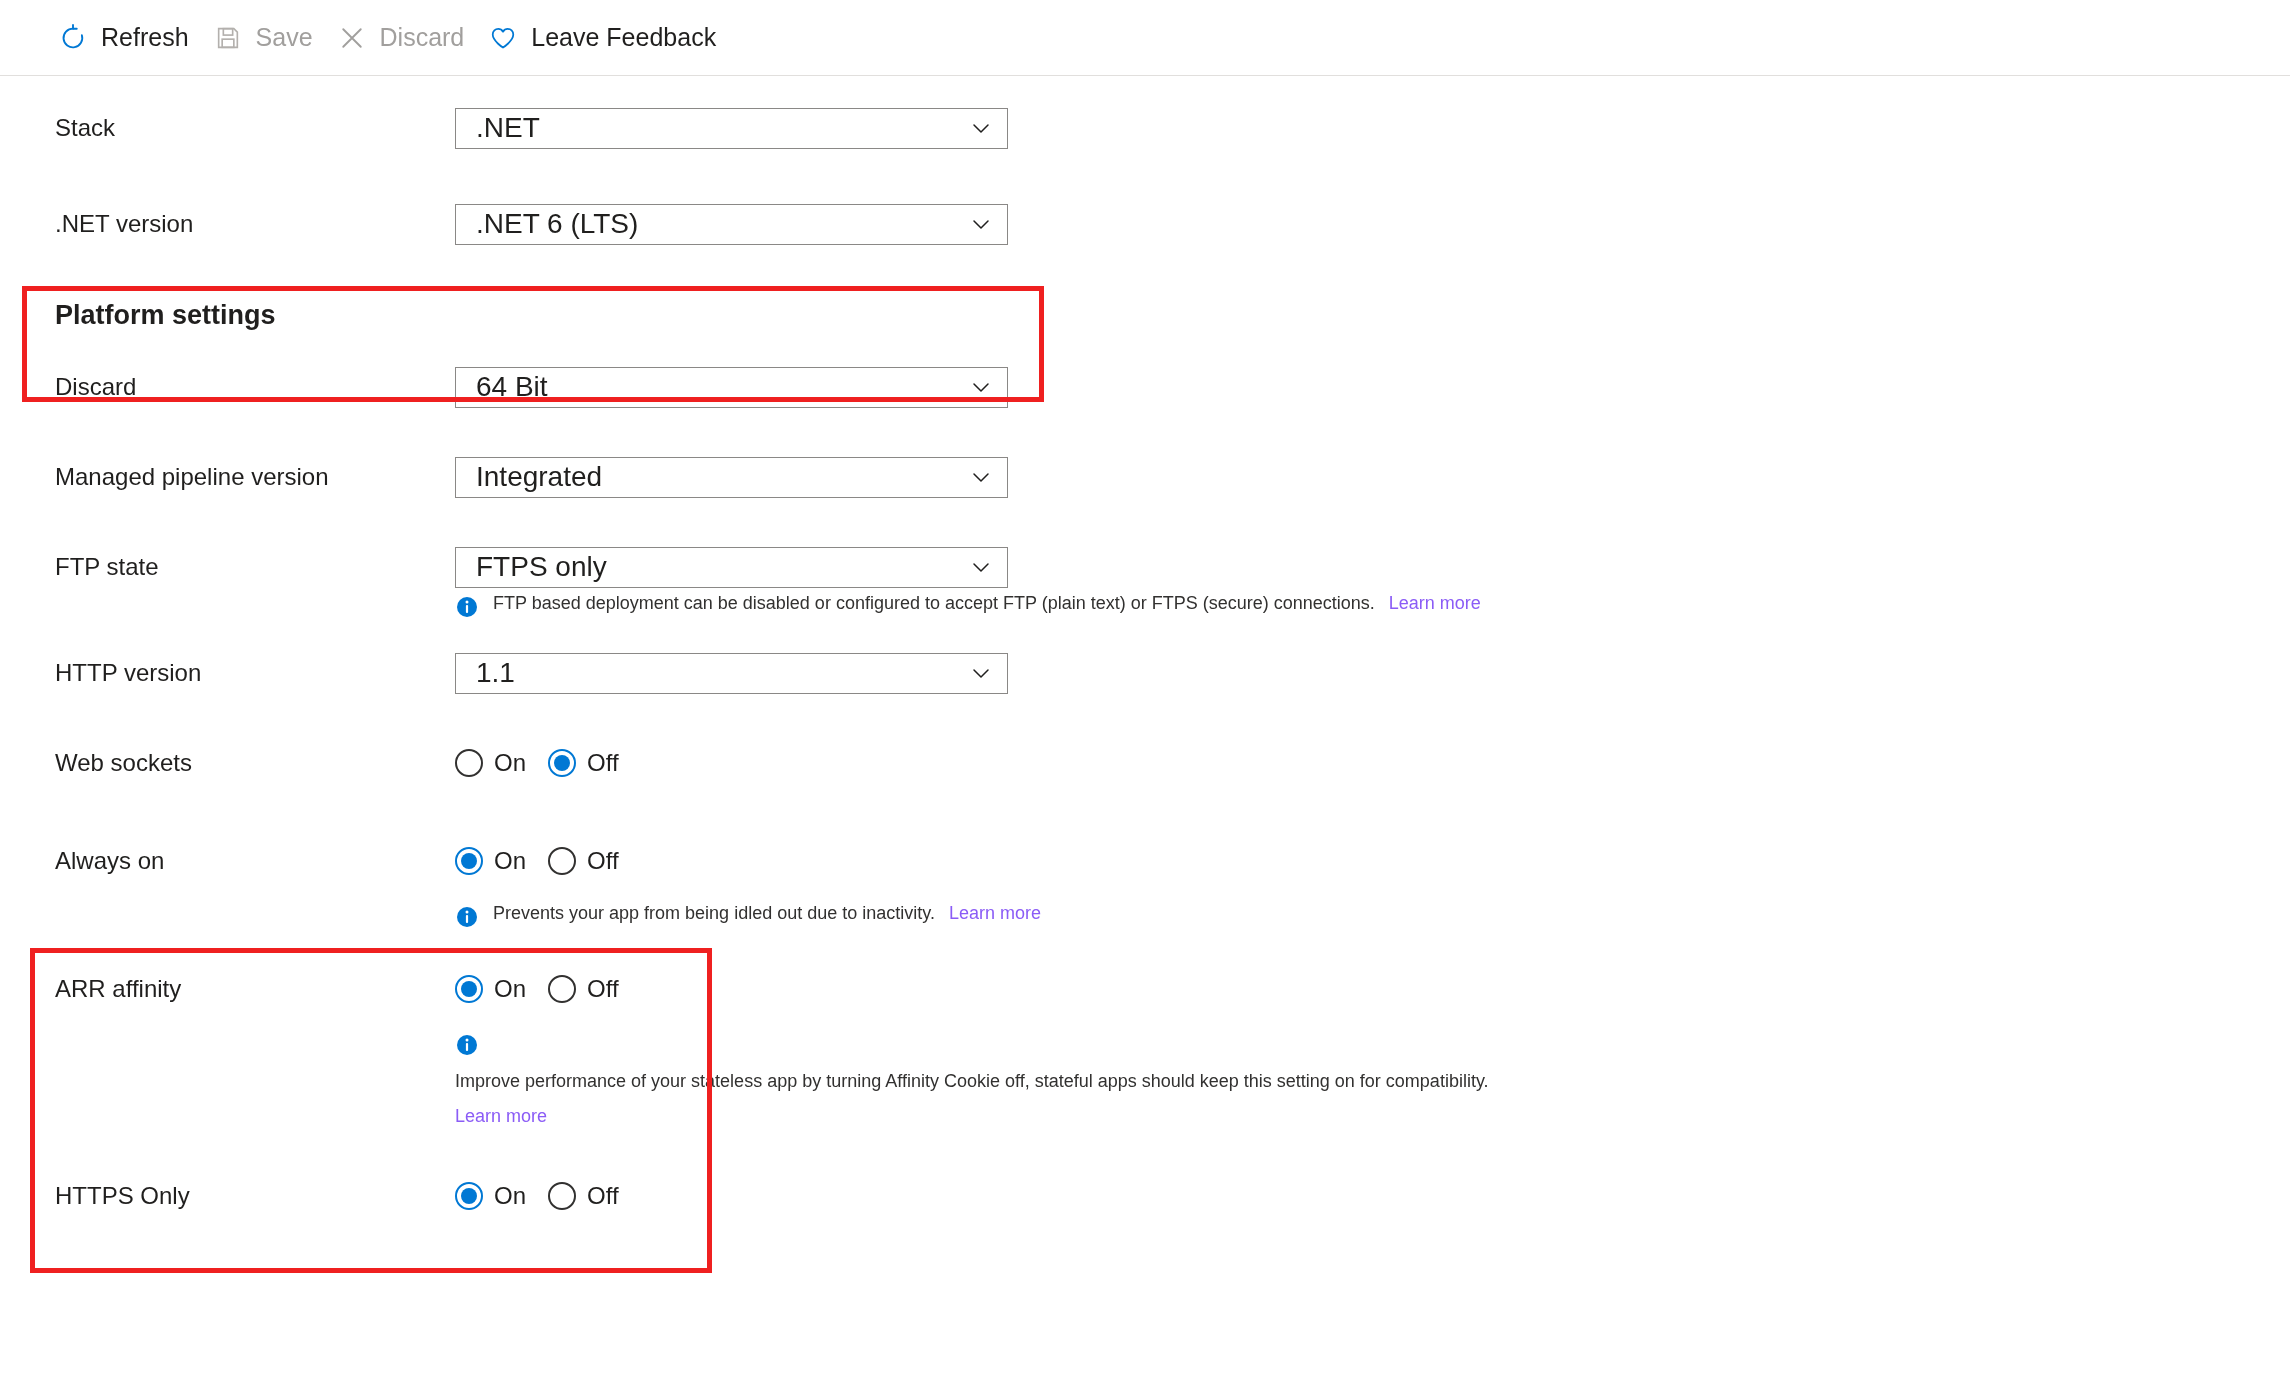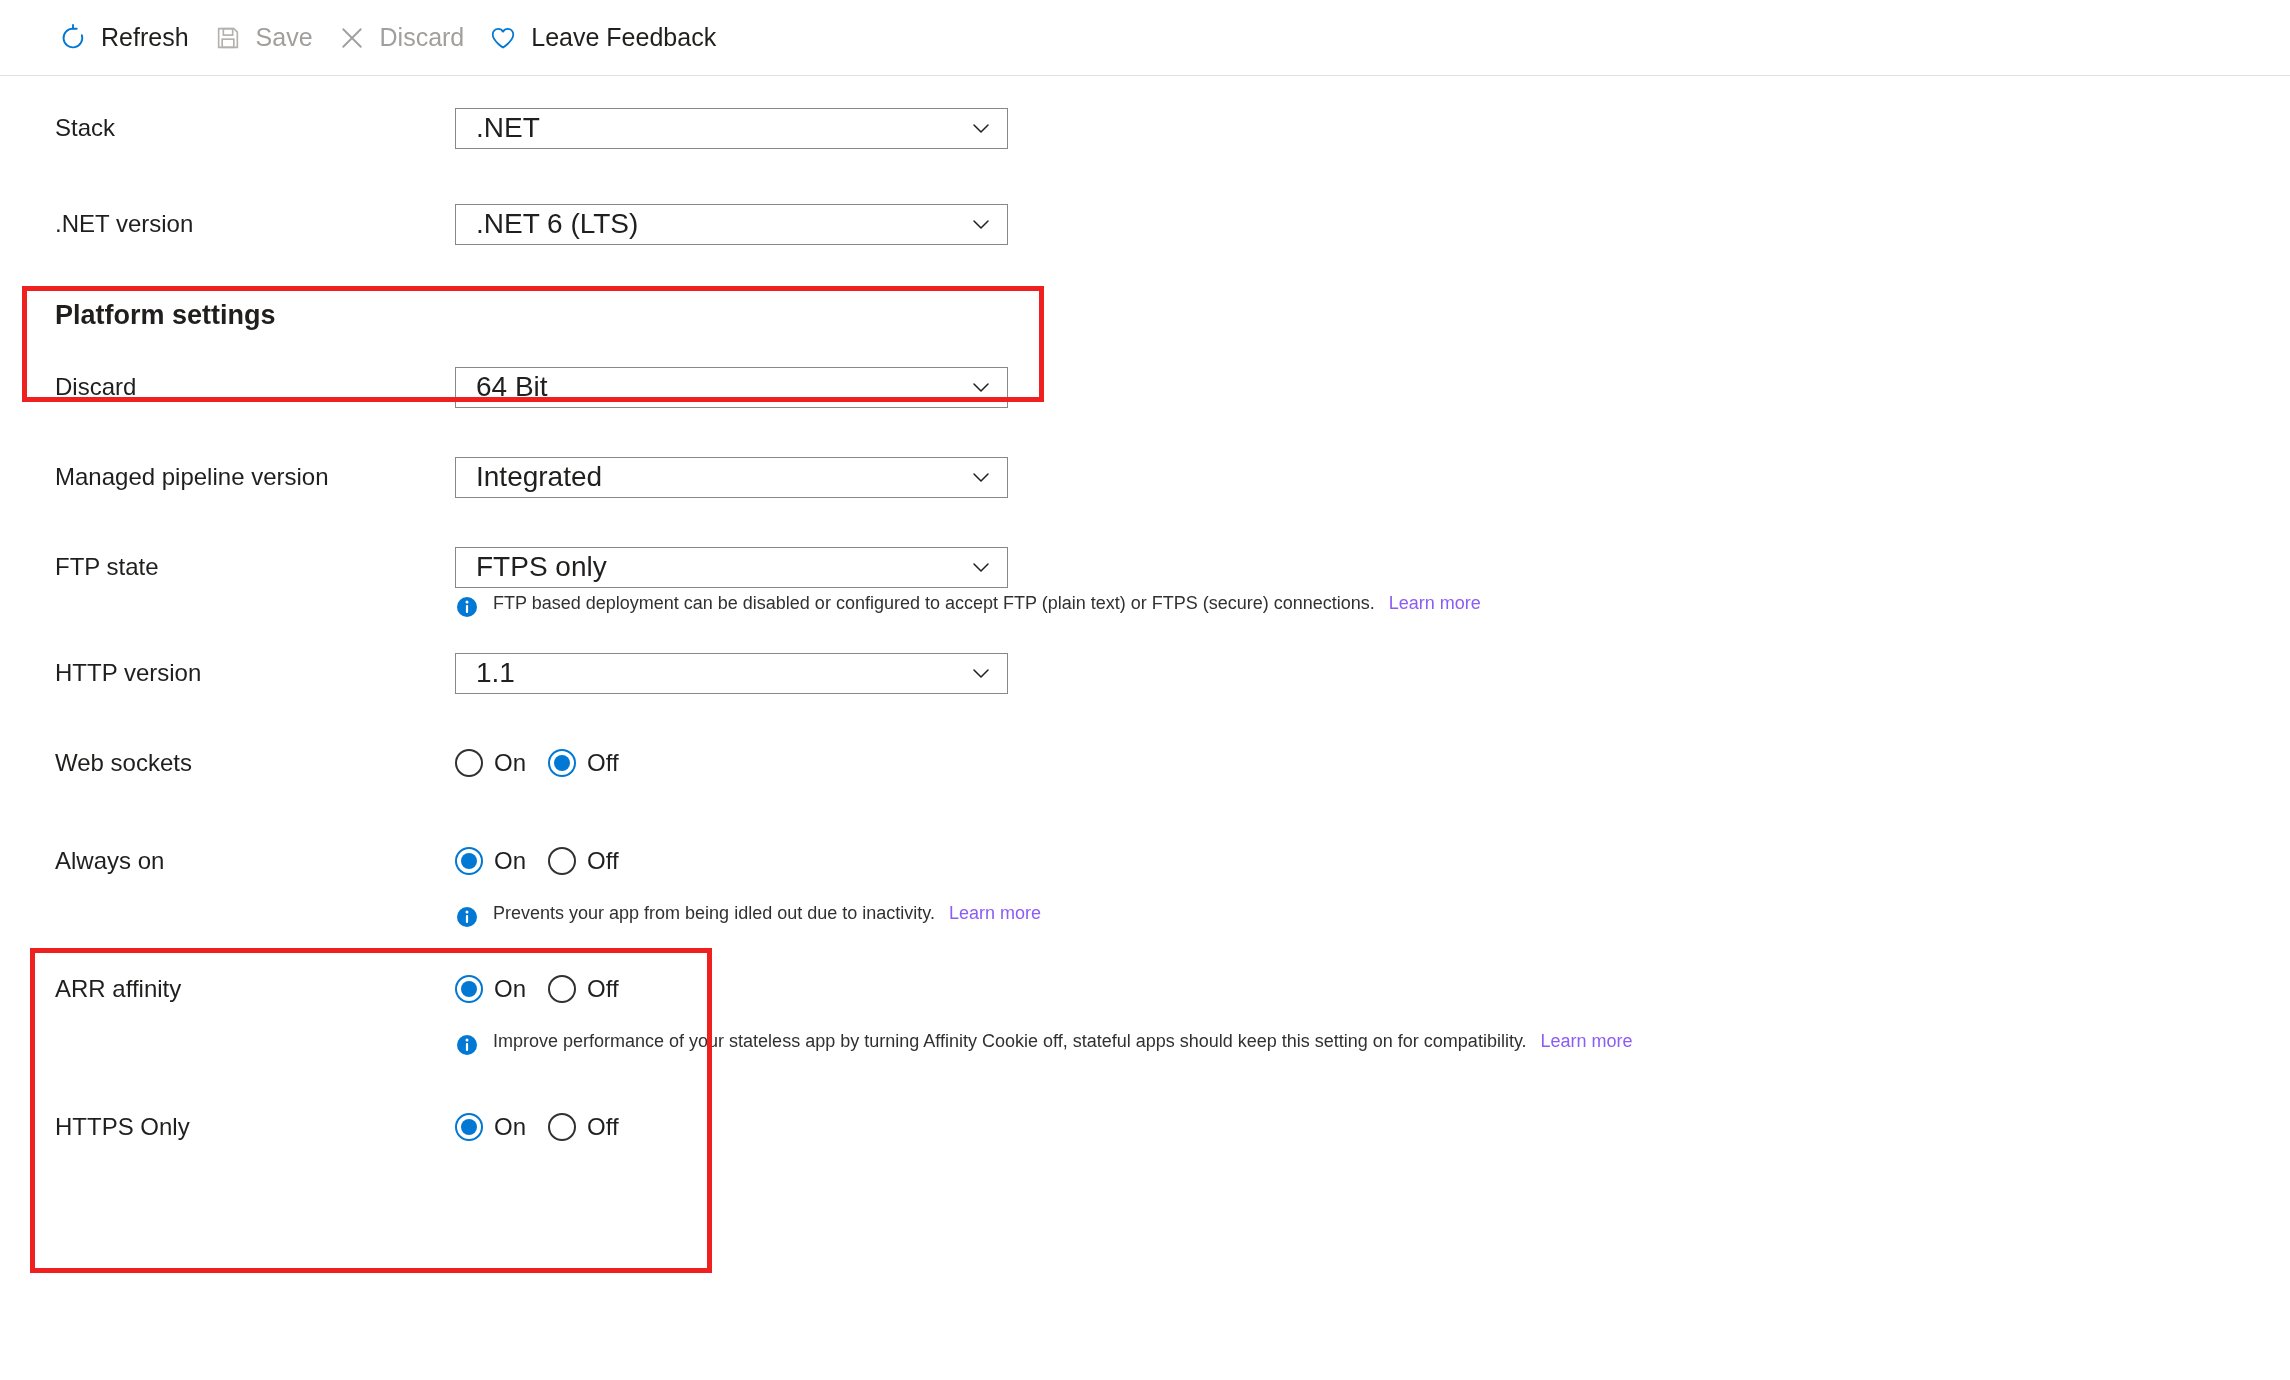--- a/index.html
+++ b/index.html
@@ -366,21 +366,21 @@
           <span class="radio-text">On</span>
         </div>
         <div class="radio-opt">
           <span class="radio"></span>
           <span class="radio-text">Off</span>
         </div>
       </div>
     </div>
   </div>
 
-  <div class="info-line" style="margin-top:10px;">
+  <div class="info-line" style="margin-top:10px;flex-direction:column;">
     <span class="info-ico">
       <svg width="24" height="24" viewBox="0 0 24 24">
         <circle cx="12" cy="12" r="10" fill="#0078d4"></circle>
         <circle cx="12" cy="7" r="1.5" fill="#ffffff"></circle>
         <rect x="10.9" y="10" width="2.2" height="8" rx="1" fill="#ffffff"></rect>
       </svg>
     </span>
     <span>Improve performance of your stateless app by turning Affinity Cookie off, stateful apps should keep this setting on for compatibility.</span>
     <span class="learn-link">Learn more</span>
   </div>

